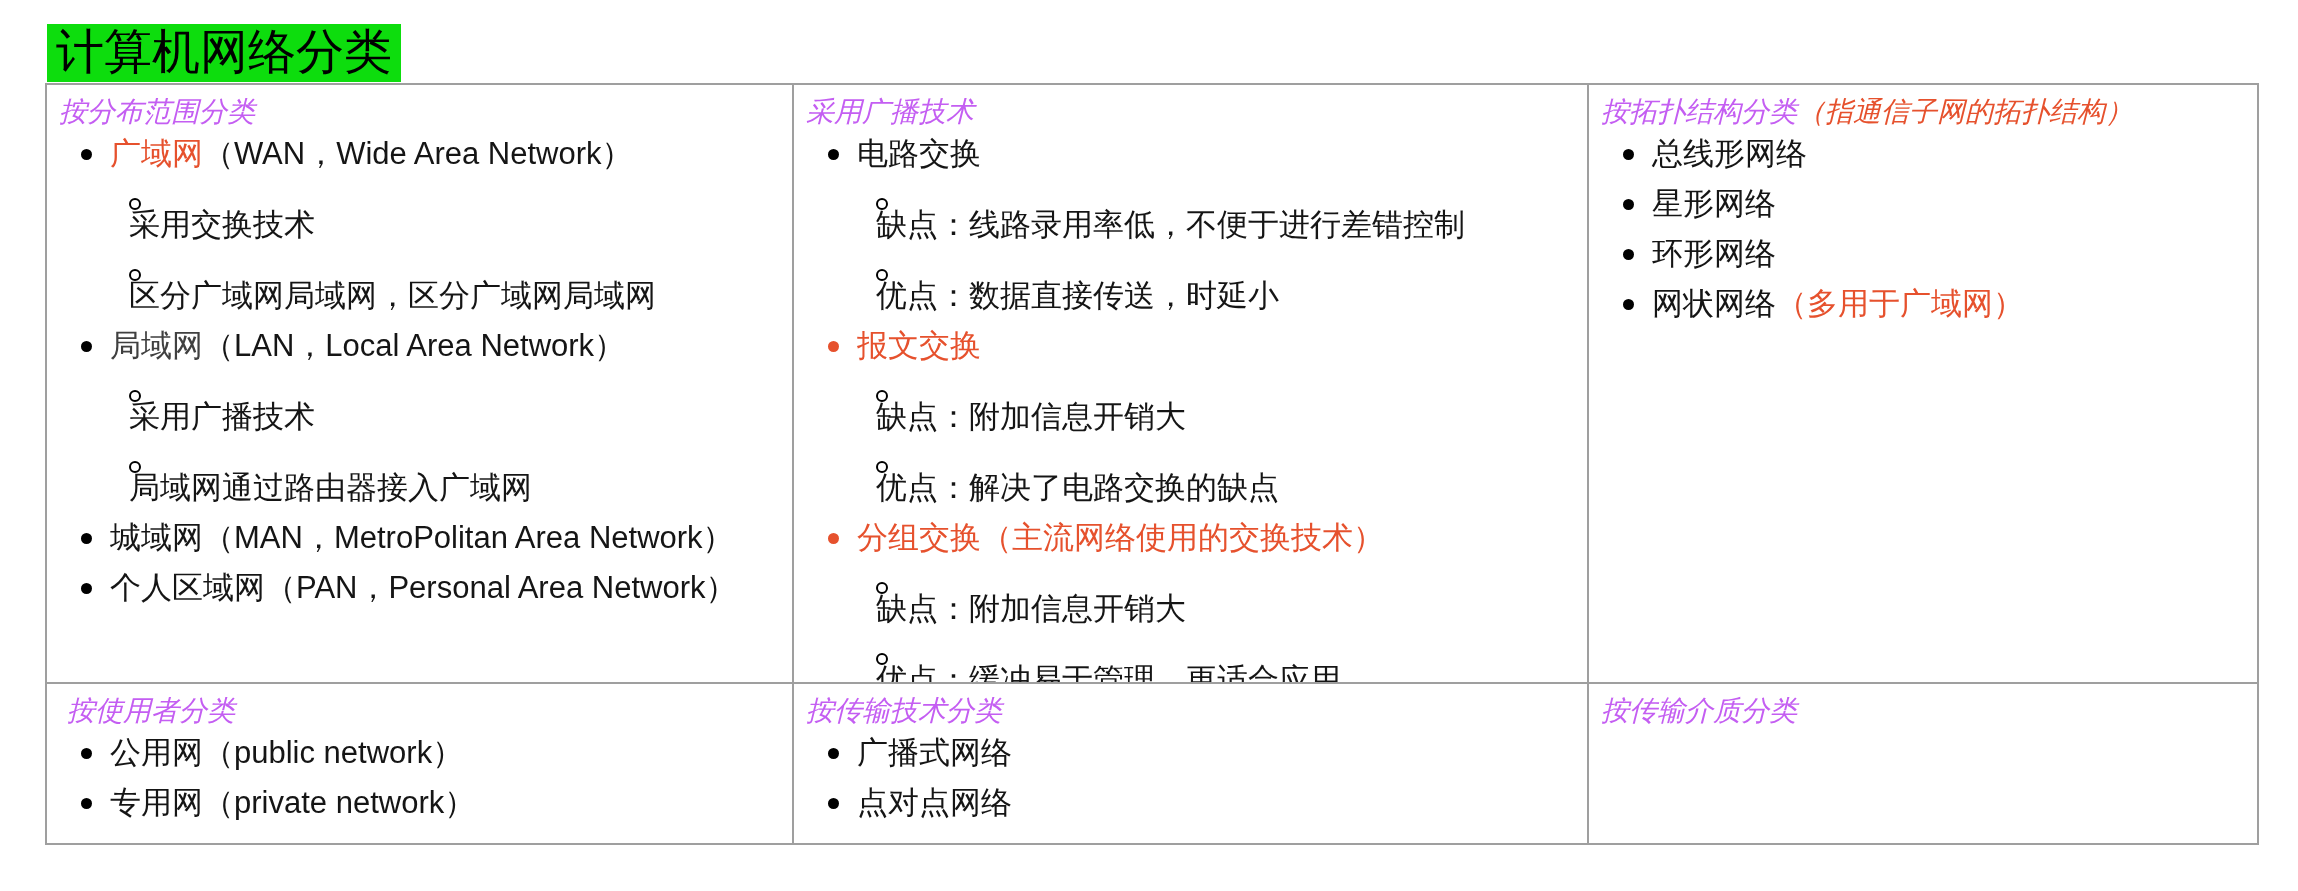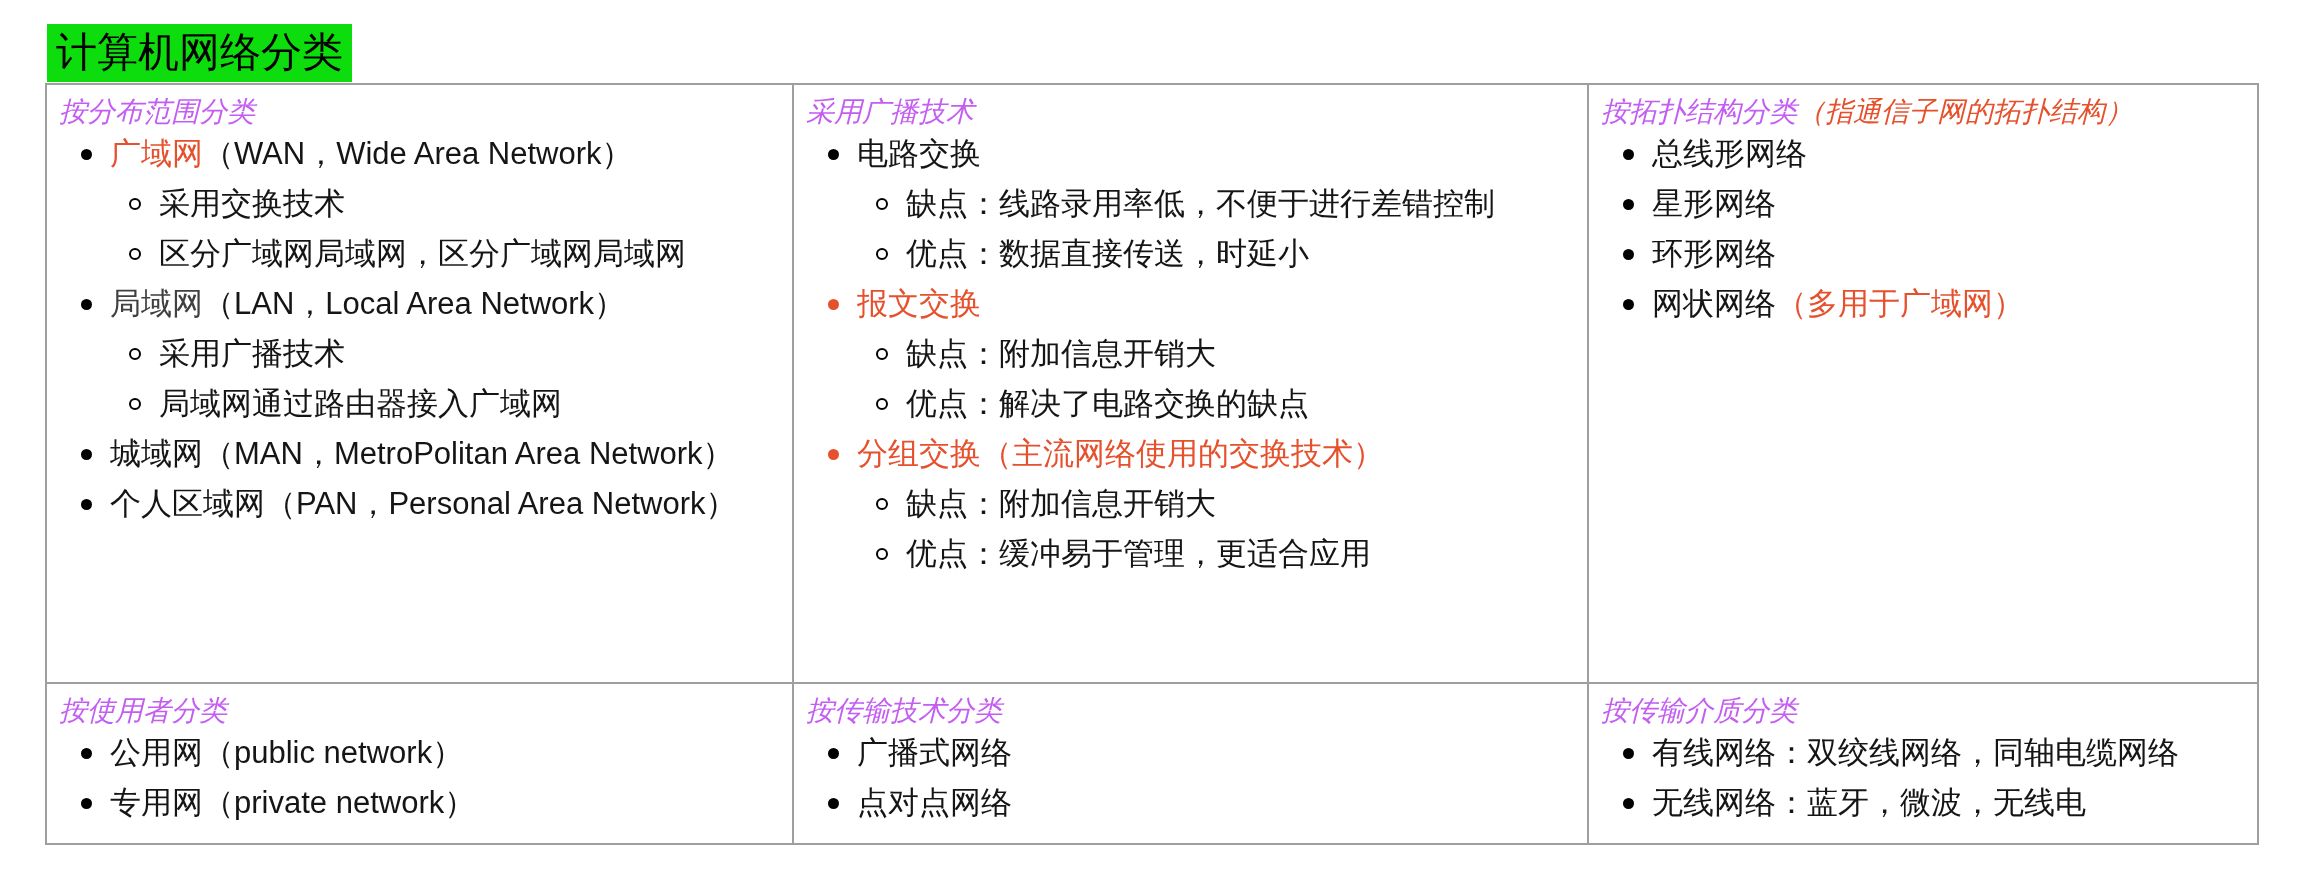--- a/index.html
+++ b/index.html
@@ -6,21 +6,21 @@
   html,body {
     width:2298px; height:891px; background:#ffffff;
     font-family:"Liberation Sans","DejaVu Sans",sans-serif;
     color:var(--ink,#151515);
     overflow:hidden;
     position:relative;
   }
   .title {
     position:absolute; left:47px; top:24px;
     display:inline-block;
-    font-size:41px; line-height:50px;
+    font-size:48px; line-height:50px;
     padding:3px 9px 5px 9px;
     background:var(--green,#0ddd0d);
     color:#000;
   }
   .grid {
     position:absolute; left:45px; top:83px;
     display:grid;
     grid-template-columns:747px 795px 668px;
     grid-template-rows:599px 159px;
     border:2px solid var(--border,#9f9f9f);
@@ -40,21 +40,21 @@
     margin-bottom:9px;
     white-space:nowrap;
   }
   .item {
     display:flex; align-items:flex-start;
     font-size:31px; line-height:30px;
     margin-bottom:20px;
     white-space:nowrap;
   }
   .item.lv1 { margin-left:22px; }
-  .item.lv2 { margin-left:70px; }
+  .item.lv2 { margin-left:70px;flex-direction:column; }
   .bullet {
     flex:0 0 auto;
     width:11px; height:11px; border-radius:50%;
     margin:10px 18px 0 0;
   }
   .b1 { background:#000; }
   .b2 { width:12px; height:12px; background:transparent; border:2px solid #000; margin-top:9px; }
 </style>
 </head>
 <body>
@@ -155,21 +155,21 @@
           <span class="bullet b1"></span>
           <span class="item-text"><span>环形网络</span></span>
         </div>
         <div class="item lv1">
           <span class="bullet b1"></span>
           <span class="item-text"><span>网状网络</span><span style="color: rgb(230, 81, 45);">（多用于广域网）</span></span>
         </div>
       </div>
   </div>
   <div class="cell">
-    <div class="cell-header"><span style="color: rgb(196, 94, 242);">按使用者分类</span></div>
+    <div class="cell-header"><span style="color: rgb(196, 94, 242); margin-left: 8px;">按使用者分类</span></div>
     <div class="cell-items">
         <div class="item lv1">
           <span class="bullet b1"></span>
           <span class="item-text"><span>公用网（public network）</span></span>
         </div>
         <div class="item lv1">
           <span class="bullet b1"></span>
           <span class="item-text"><span>专用网（private network）</span></span>
         </div>
       </div>
@@ -182,24 +182,14 @@
           <span class="item-text"><span>广播式网络</span></span>
         </div>
         <div class="item lv1">
           <span class="bullet b1"></span>
           <span class="item-text"><span>点对点网络</span></span>
         </div>
       </div>
   </div>
   <div class="cell">
     <div class="cell-header"><span style="color: rgb(196, 94, 242);">按传输介质分类</span></div>
-    <div class="cell-items">
-        <div class="item lv1">
-          <span class="bullet b1"></span>
-          <span class="item-text"><span>有线网络：双绞线网络，同轴电缆网络</span></span>
-        </div>
-        <div class="item lv1">
-          <span class="bullet b1"></span>
-          <span class="item-text"><span>无线网络：蓝牙，微波，无线电</span></span>
-        </div>
-      </div>
   </div>
 </div>
 
 </body></html>

